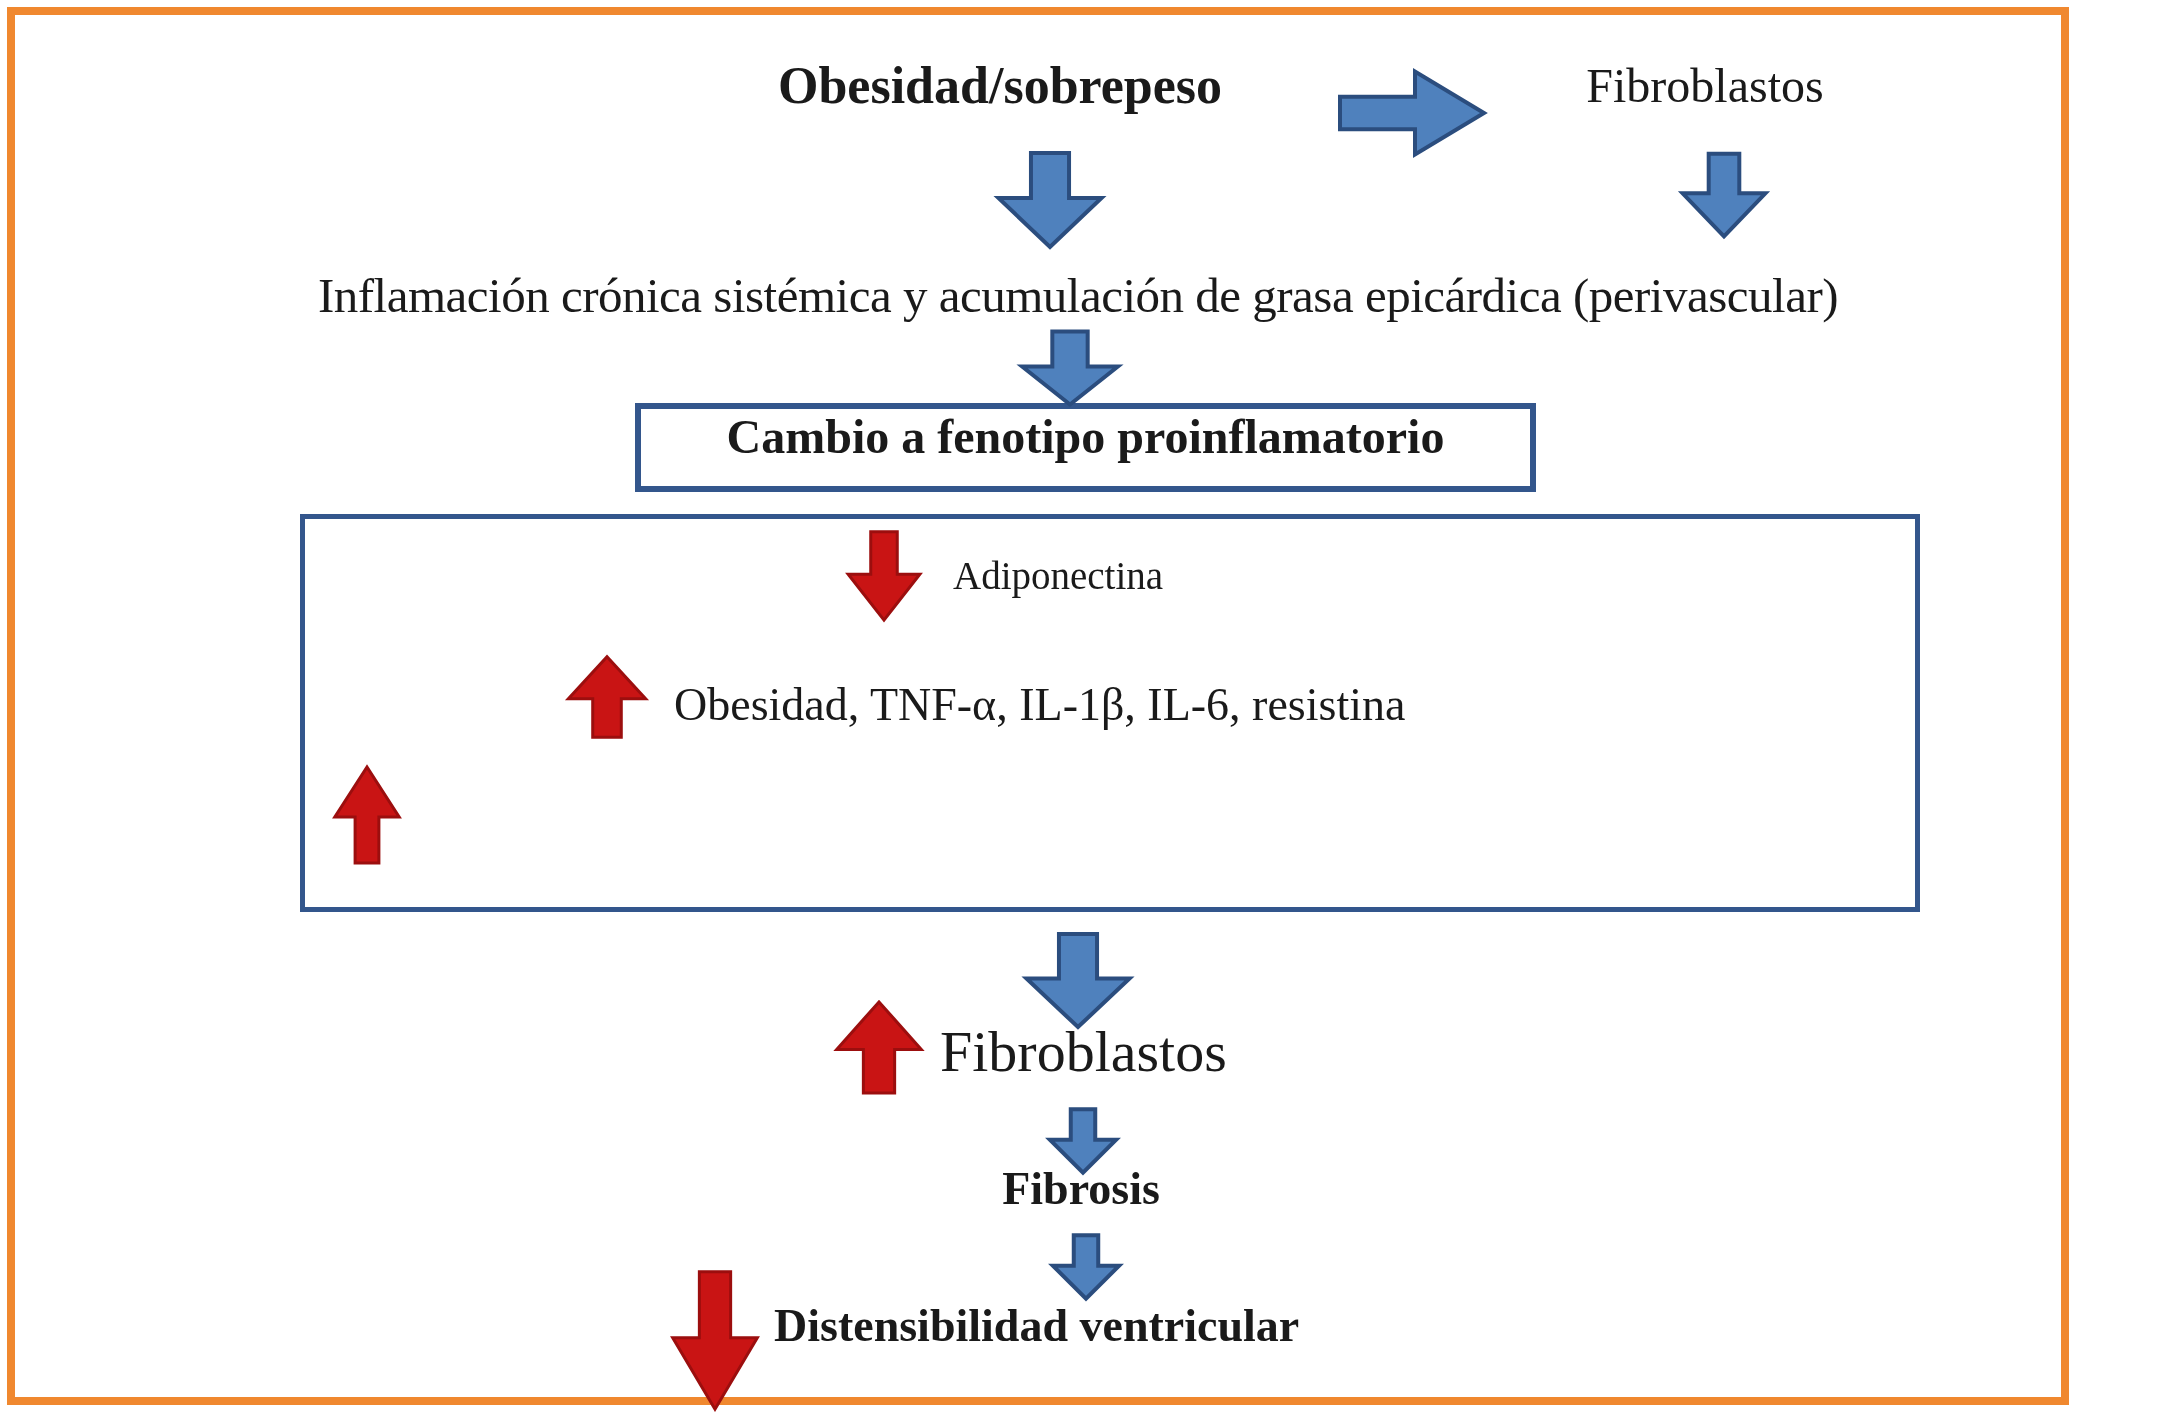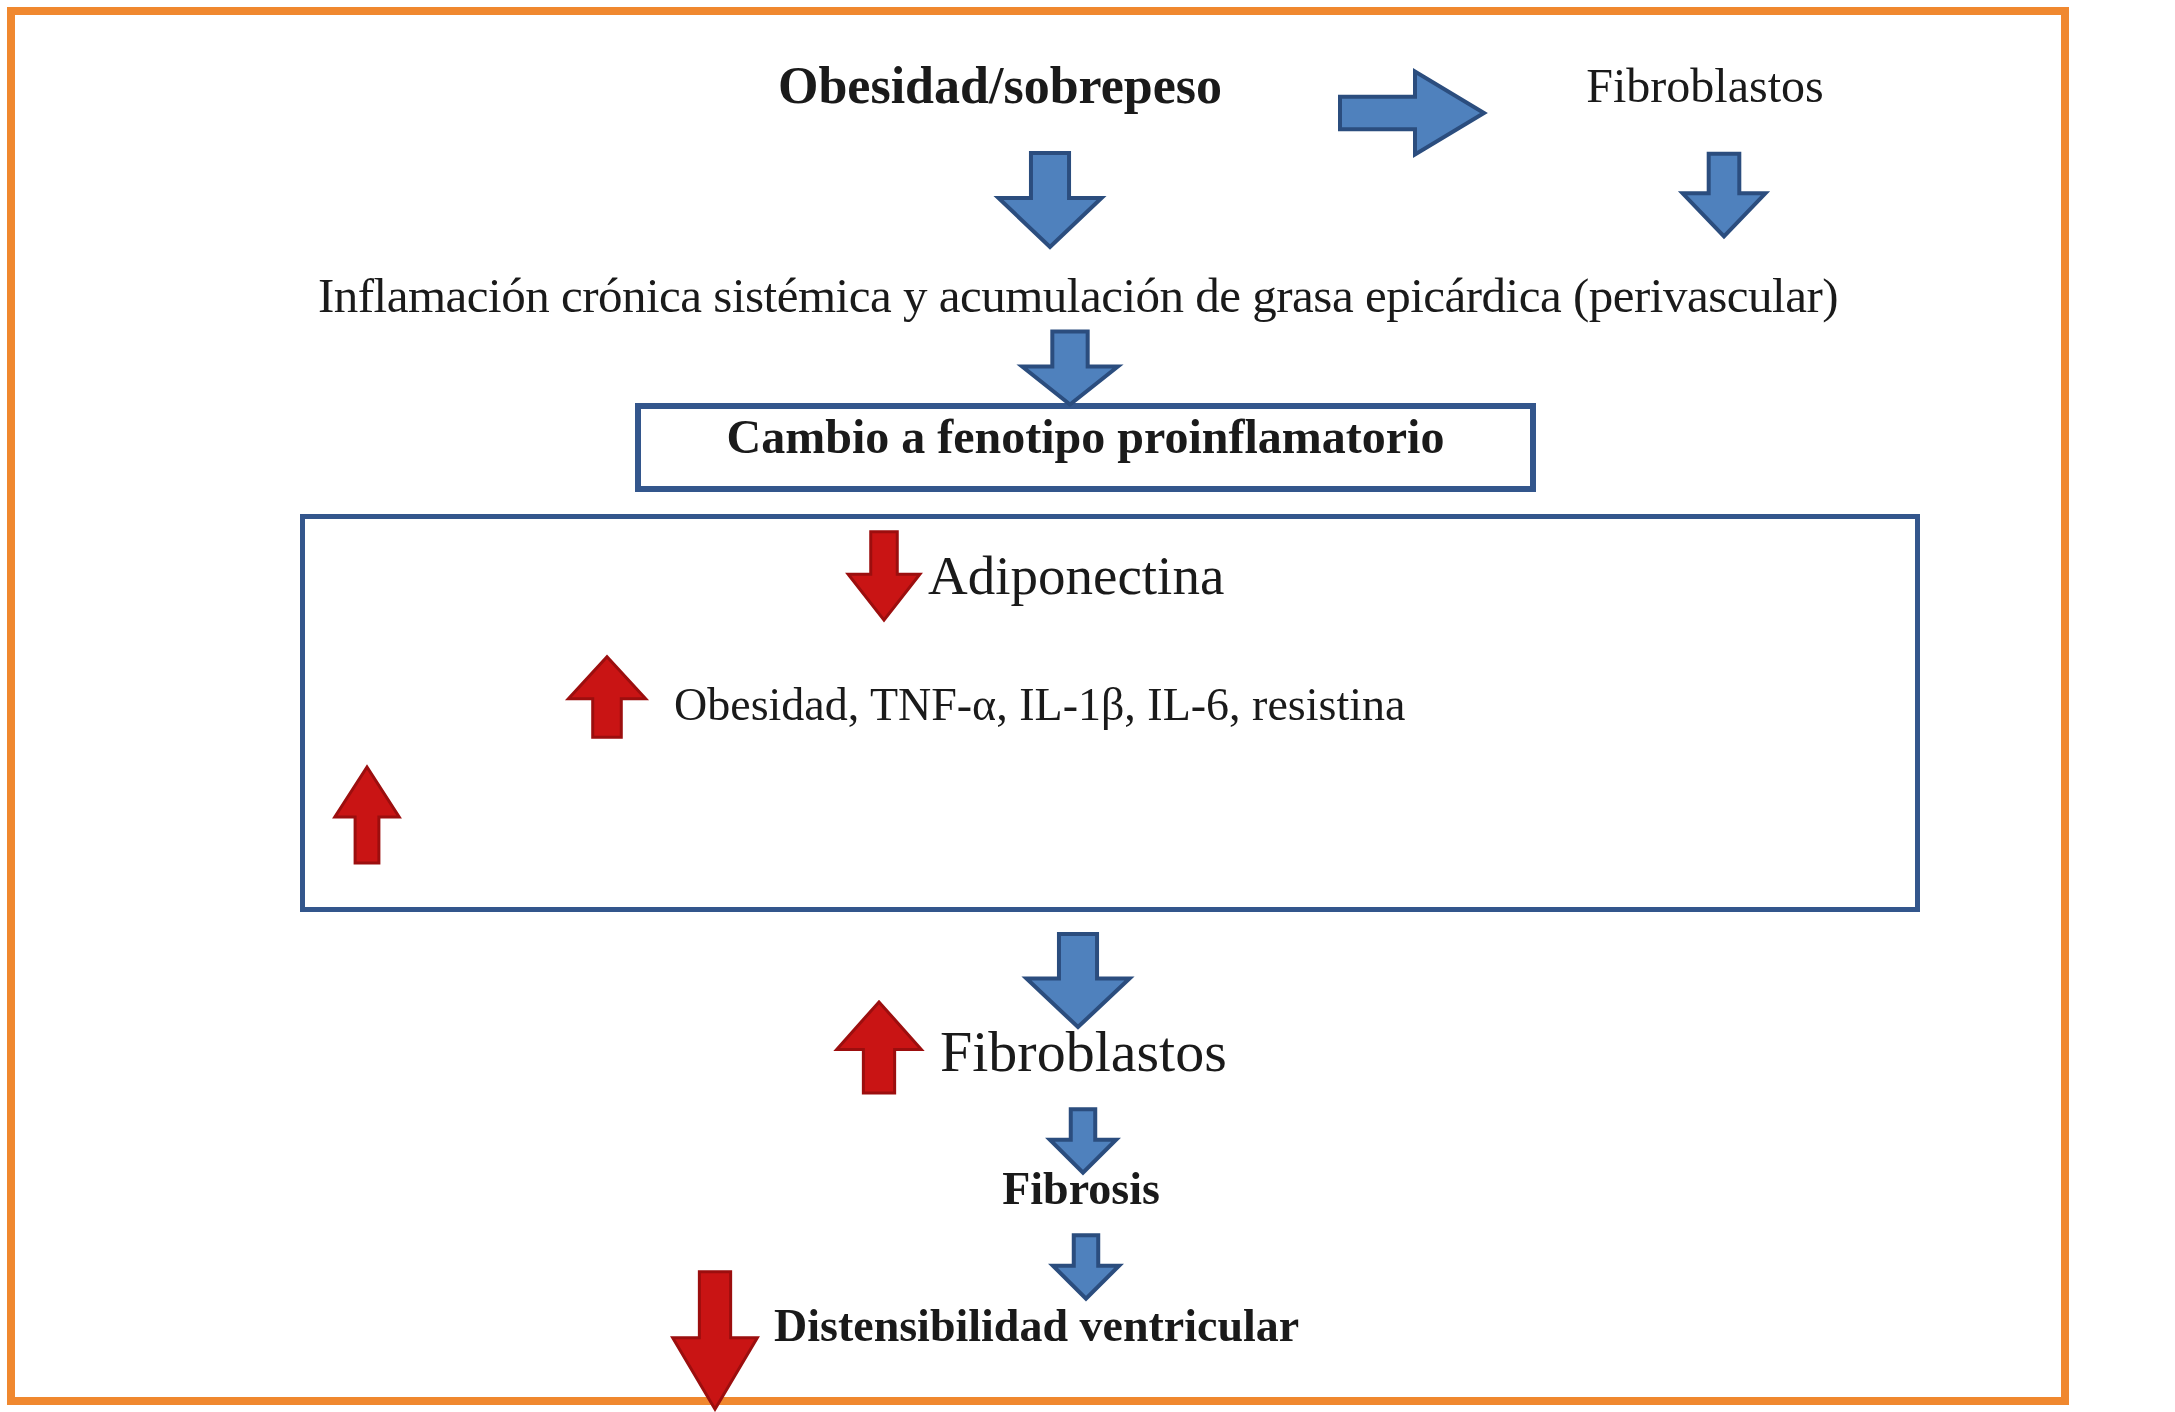--- a/index.html
+++ b/index.html
@@ -69,21 +69,21 @@
 
   <div class="box cambio-box" style="left:635px;top:403px;width:901px;height:89px;">
     <span class="txt-inner bold" style="font-size:48px;white-space:nowrap;">Cambio a fenotipo proinflamatorio</span>
   </div>
 
   <div class="box" style="left:300px;top:514px;width:1620px;height:398px;"></div>
 
   <svg class="arrow red" style="left:845px;top:530px;width:78px;height:92px;" viewBox="0 0 100 100" preserveAspectRatio="none">
     <polygon points="33,2 67,2 67,48 96,48 50,98 4,48 33,48"></polygon>
   </svg>
-  <div class="txt lft" style="left:928px;top:576px;font-size:55px;">Adiponectina</div>
+  <div class="txt lft" style="left:953px;top:576px;font-size:39px;">Adiponectina</div>
 
   <svg class="arrow red" style="left:565px;top:655px;width:84px;height:84px;" viewBox="0 0 100 100" preserveAspectRatio="none">
     <polygon points="33,98 67,98 67,52 96,52 50,2 4,52 33,52"></polygon>
   </svg>
   <div class="txt lft" style="left:674px;top:705px;font-size:46px;">Obesidad, TNF-α, IL-1β, IL-6, resistina</div>
 
   <svg class="arrow red" style="left:332px;top:765px;width:70px;height:100px;" viewBox="0 0 100 100" preserveAspectRatio="none">
     <polygon points="33,98 67,98 67,52 96,52 50,2 4,52 33,52"></polygon>
   </svg>
 

